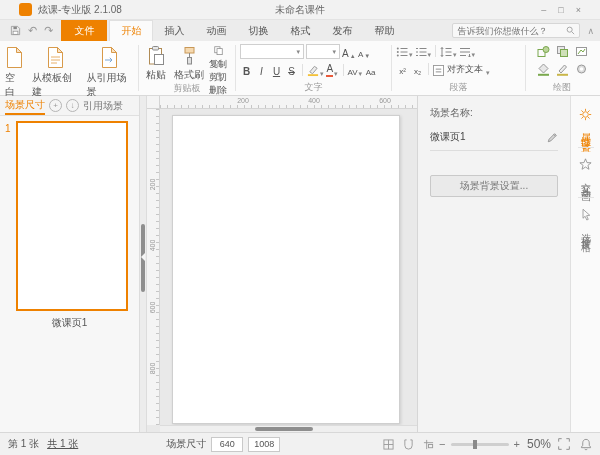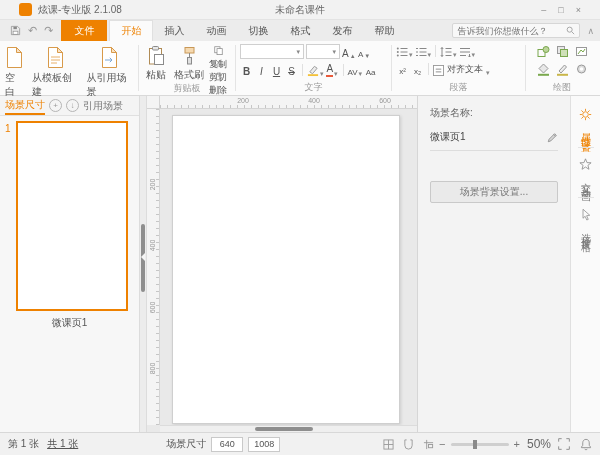--- a/index.html
+++ b/index.html
@@ -73,21 +73,21 @@
     background-image:repeating-linear-gradient(0deg,#c6c6c6 0 1px,transparent 1px 7px);
     background-size:4px 100%; background-repeat:no-repeat; background-position:9px 0; }
   .v-num { position:absolute; left:-1px; width:13px; text-align:center; font-size:7px; color:#999; transform:rotate(-90deg); }
   .page { position:absolute; left:25px; top:19px; width:228px; height:309px; background:#fff; border:1px solid #cfcfcf; box-shadow:1px 1px 3px rgba(0,0,0,.12); }
   .h-scroll { position:absolute; left:13px; right:0; bottom:0; height:7px; background:#efefef; border-top:1px solid #dcdcdc; }
   .h-scroll-thumb { position:absolute; left:95px; top:1px; width:58px; height:4px; background:#8e8e8e; border-radius:2px; }
 
   #props { width:153px; background:#f3f3f3; border-left:1px solid #d6d6d6; padding:10px 12px 0; font-size:10px; flex:none; }
   .props-label { color:#666; }
   .name-row { display:flex; align-items:center; justify-content:space-between; margin-top:10px; padding-bottom:6px; border-bottom:1px solid #dddddd; color:#444; }
-  .bg-btn { margin-top:30px; width:100%; height:22px; background:#eaeaea; border:1px solid #c9c9c9; border-radius:2px; font-size:10px; color:#777; display:flex; align-items:center; justify-content:center; cursor:default; }
+  .bg-btn { margin-top:24px; width:100%; height:22px; background:#eaeaea; border:1px solid #c9c9c9; border-radius:2px; font-size:10px; color:#777; display:flex; align-items:center; justify-content:center; cursor:default; }
 
   #side-strip { width:30px; background:#fafafa; border-left:1px solid #e0e0e0; display:flex; flex-direction:column; align-items:center; padding-top:8px; flex:none; }
   .strip-item { display:flex; flex-direction:column; align-items:center; gap:4px; margin:4px 0; color:#777; cursor:default; }
   .strip-item .vtext { writing-mode:vertical-rl; font-size:10px; letter-spacing:3px; }
   .strip-item.active { color:#ee8100; }
   .strip-sep { width:16px; border-top:1px solid #e3e3e3; margin:6px 0; }
 
   
   #statusbar { height:23px; background:#f1f1f1; border-top:1px solid #d8d8d8; display:flex; align-items:center; padding:4px 8px; font-size:10px; color:#555; }
   .sb-gap8 { margin-left:8px;text-decoration:underline; }

